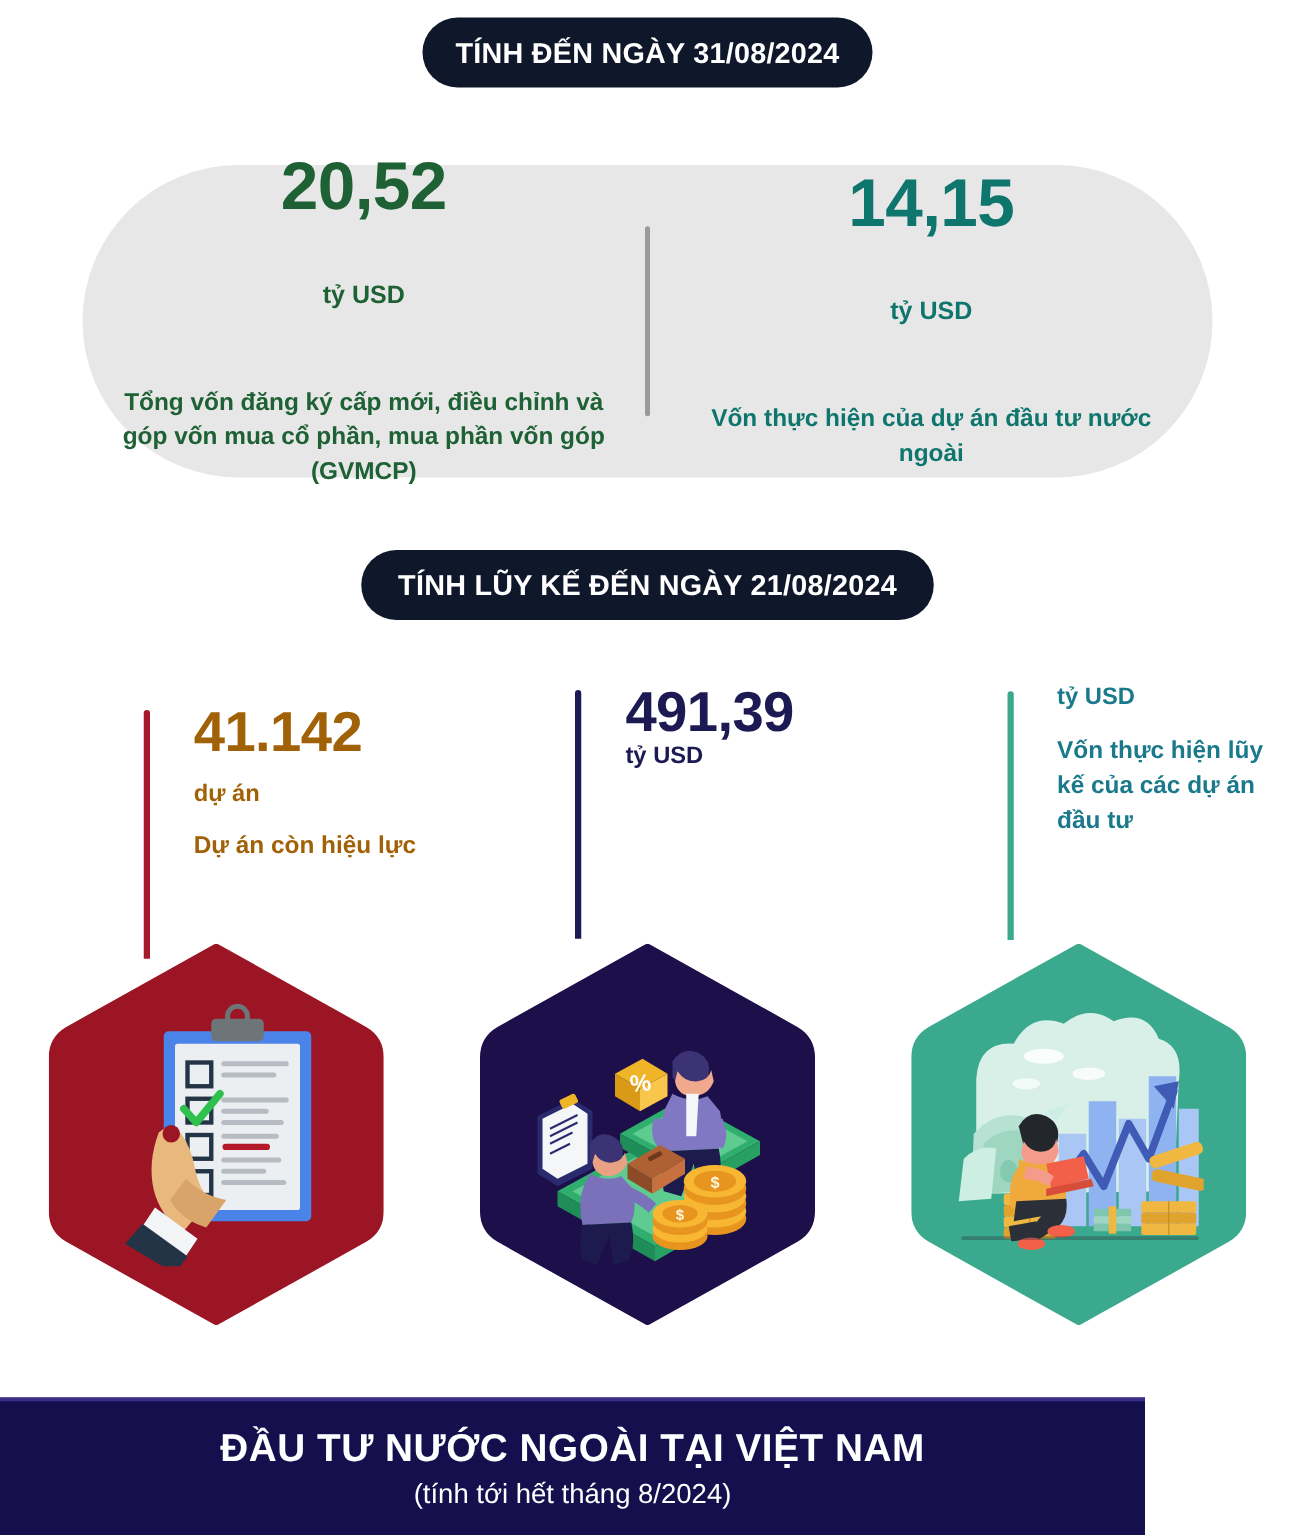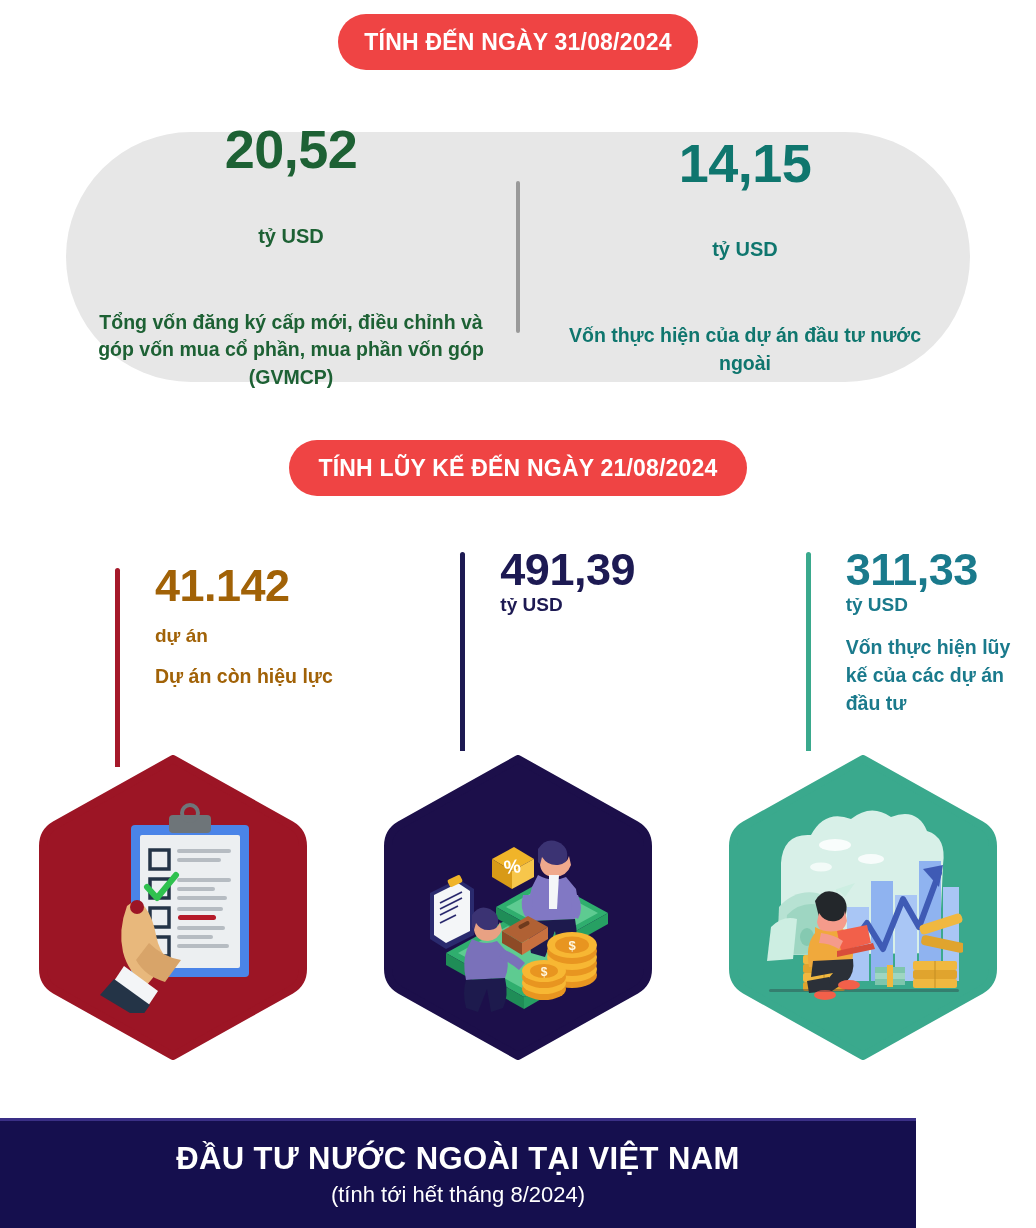--- a/index.html
+++ b/index.html
@@ -6,21 +6,21 @@
   html,body { width:1036px; height:1228px; }
   body {
     background:#ffffff;
     font-family:"Liberation Sans", sans-serif;
     position:relative;
     overflow:hidden;
   }
 
   
   .pill {
-    background:#ef4444;
+    background:#0f172a;
     color:#ffffff;
     border-radius:999px;
     display:flex;
     align-items:center;
     justify-content:center;
     font-weight:bold;
     letter-spacing:.2px;
     position:absolute;
     white-space:nowrap;
   }
@@ -203,21 +203,20 @@
     <div class="stat-inner">
       <div class="stat-rule" style="background:#1d1a53"></div>
       <div class="stat-num navy-txt">491,39</div>
       <div class="stat-unit navy-txt">tỷ USD</div>
     </div>
   </div>
 
   <div class="stat-col">
     <div class="stat-inner">
       <div class="stat-rule" style="background:#3aa98d"></div>
-      <div class="stat-num teal-txt">311,33</div>
       <div class="stat-unit teal-txt">tỷ USD</div>
       <div class="stat-desc teal-txt">Vốn thực hiện lũy kế của các dự án đầu tư</div>
     </div>
   </div>
 </div>
 
 <div id="hexes">
 
   <div class="hex-wrap">
     <div class="hex">

